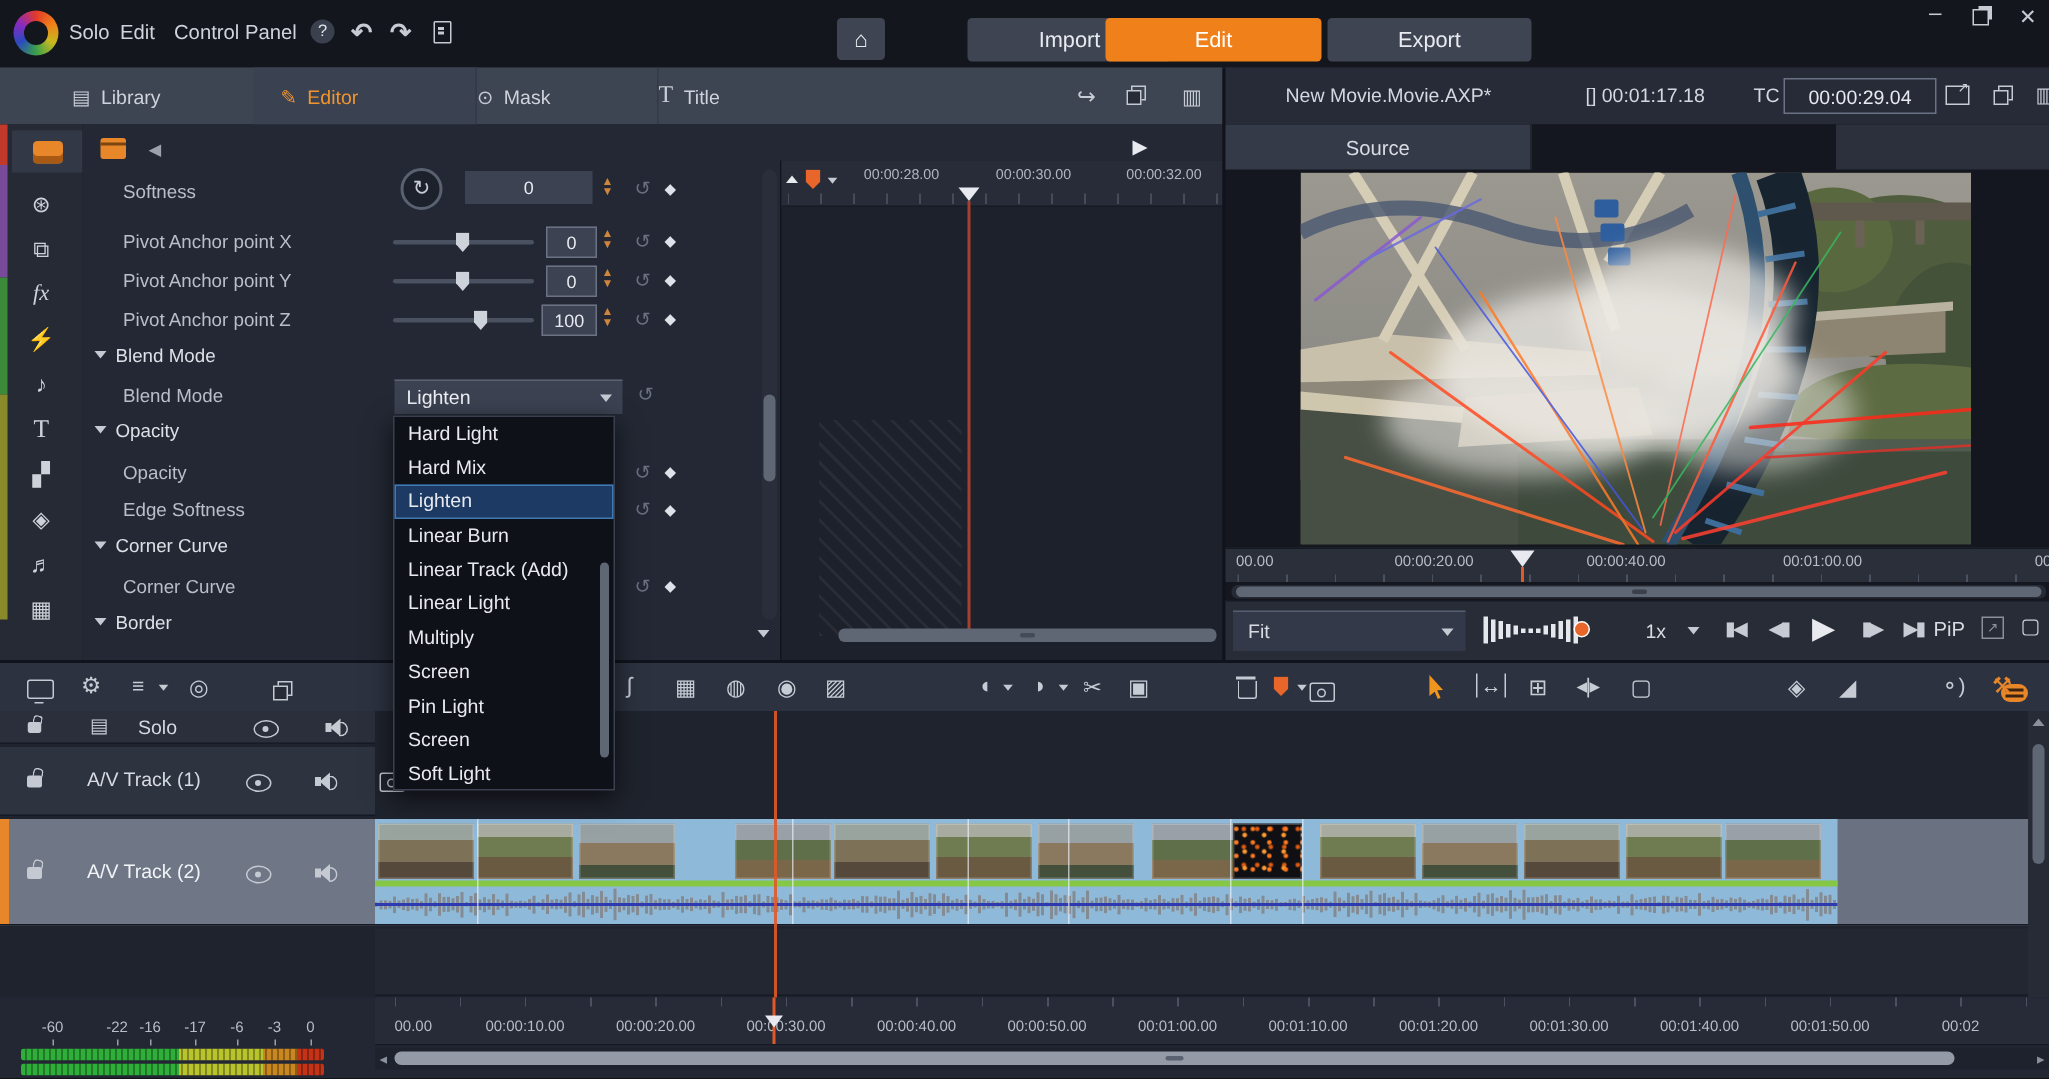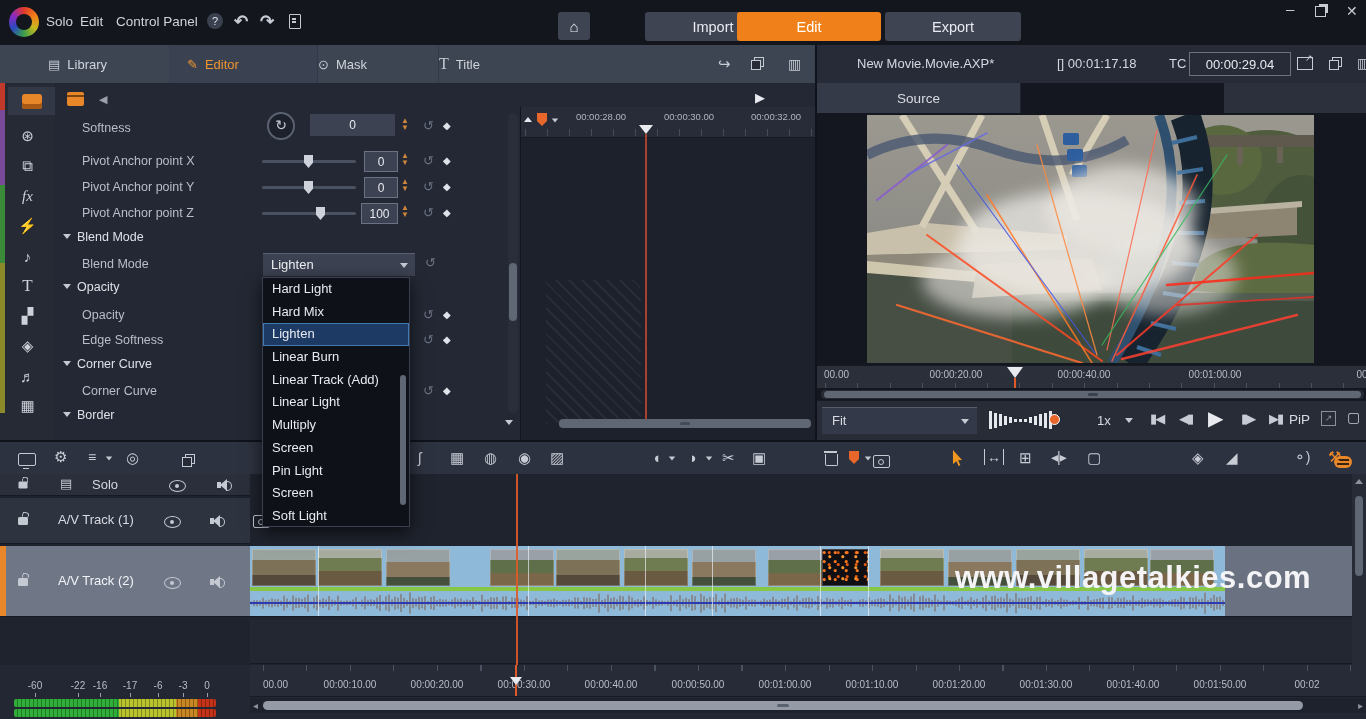--- a/index.html
+++ b/index.html
@@ -827,21 +827,20 @@
           <div style="position: absolute; left: 278px; top: 0px; width: 1px; height: 70px; background: rgba(240, 244, 250, 0.65);"></div>
           <div style="position: absolute; left: 395px; top: 0px; width: 1px; height: 70px; background: rgba(240, 244, 250, 0.65);"></div>
           <div style="position: absolute; left: 462px; top: 0px; width: 1px; height: 70px; background: rgba(240, 244, 250, 0.65);"></div>
           <div style="position: absolute; left: 570px; top: 0px; width: 1px; height: 70px; background: rgba(240, 244, 250, 0.65);"></div>
           <div style="position: absolute; left: 618px; top: 0px; width: 1px; height: 70px; background: rgba(240, 244, 250, 0.65);"></div>
         </div>
     </div>
 
     <div class="abs" style="left:250px;top:145px;width:1102px;height:44px;background:#232731;border-bottom:1px solid #161a24;"></div>
 
-    <span class="abs" style="left:955px;top:86px;z-index:20;color:#f4f4f6;font-size:31px;font-weight:bold;letter-spacing:.5px;">www.villagetalkies.com</span>
 
     <div class="abs" style="left:1352px;top:0;width:14px;height:191px;background:#262b36;">
       <span class="abs tri-up" style="left:3px;top:5px;border-bottom-color:#8a909c;"></span>
       <div style="position:absolute;left:3px;top:22px;width:8px;height:80px;background:#5f6674;border-radius:4px;"></div>
     </div>
 
     <div class="abs" style="left:516px;top:0;width:2px;height:191px;background:#e05a28;z-index:30;opacity:.9;"></div>
   </div>
 
   <div class="abs" style="left:0;top:665px;width:1366px;height:54px;background:#232734;">

